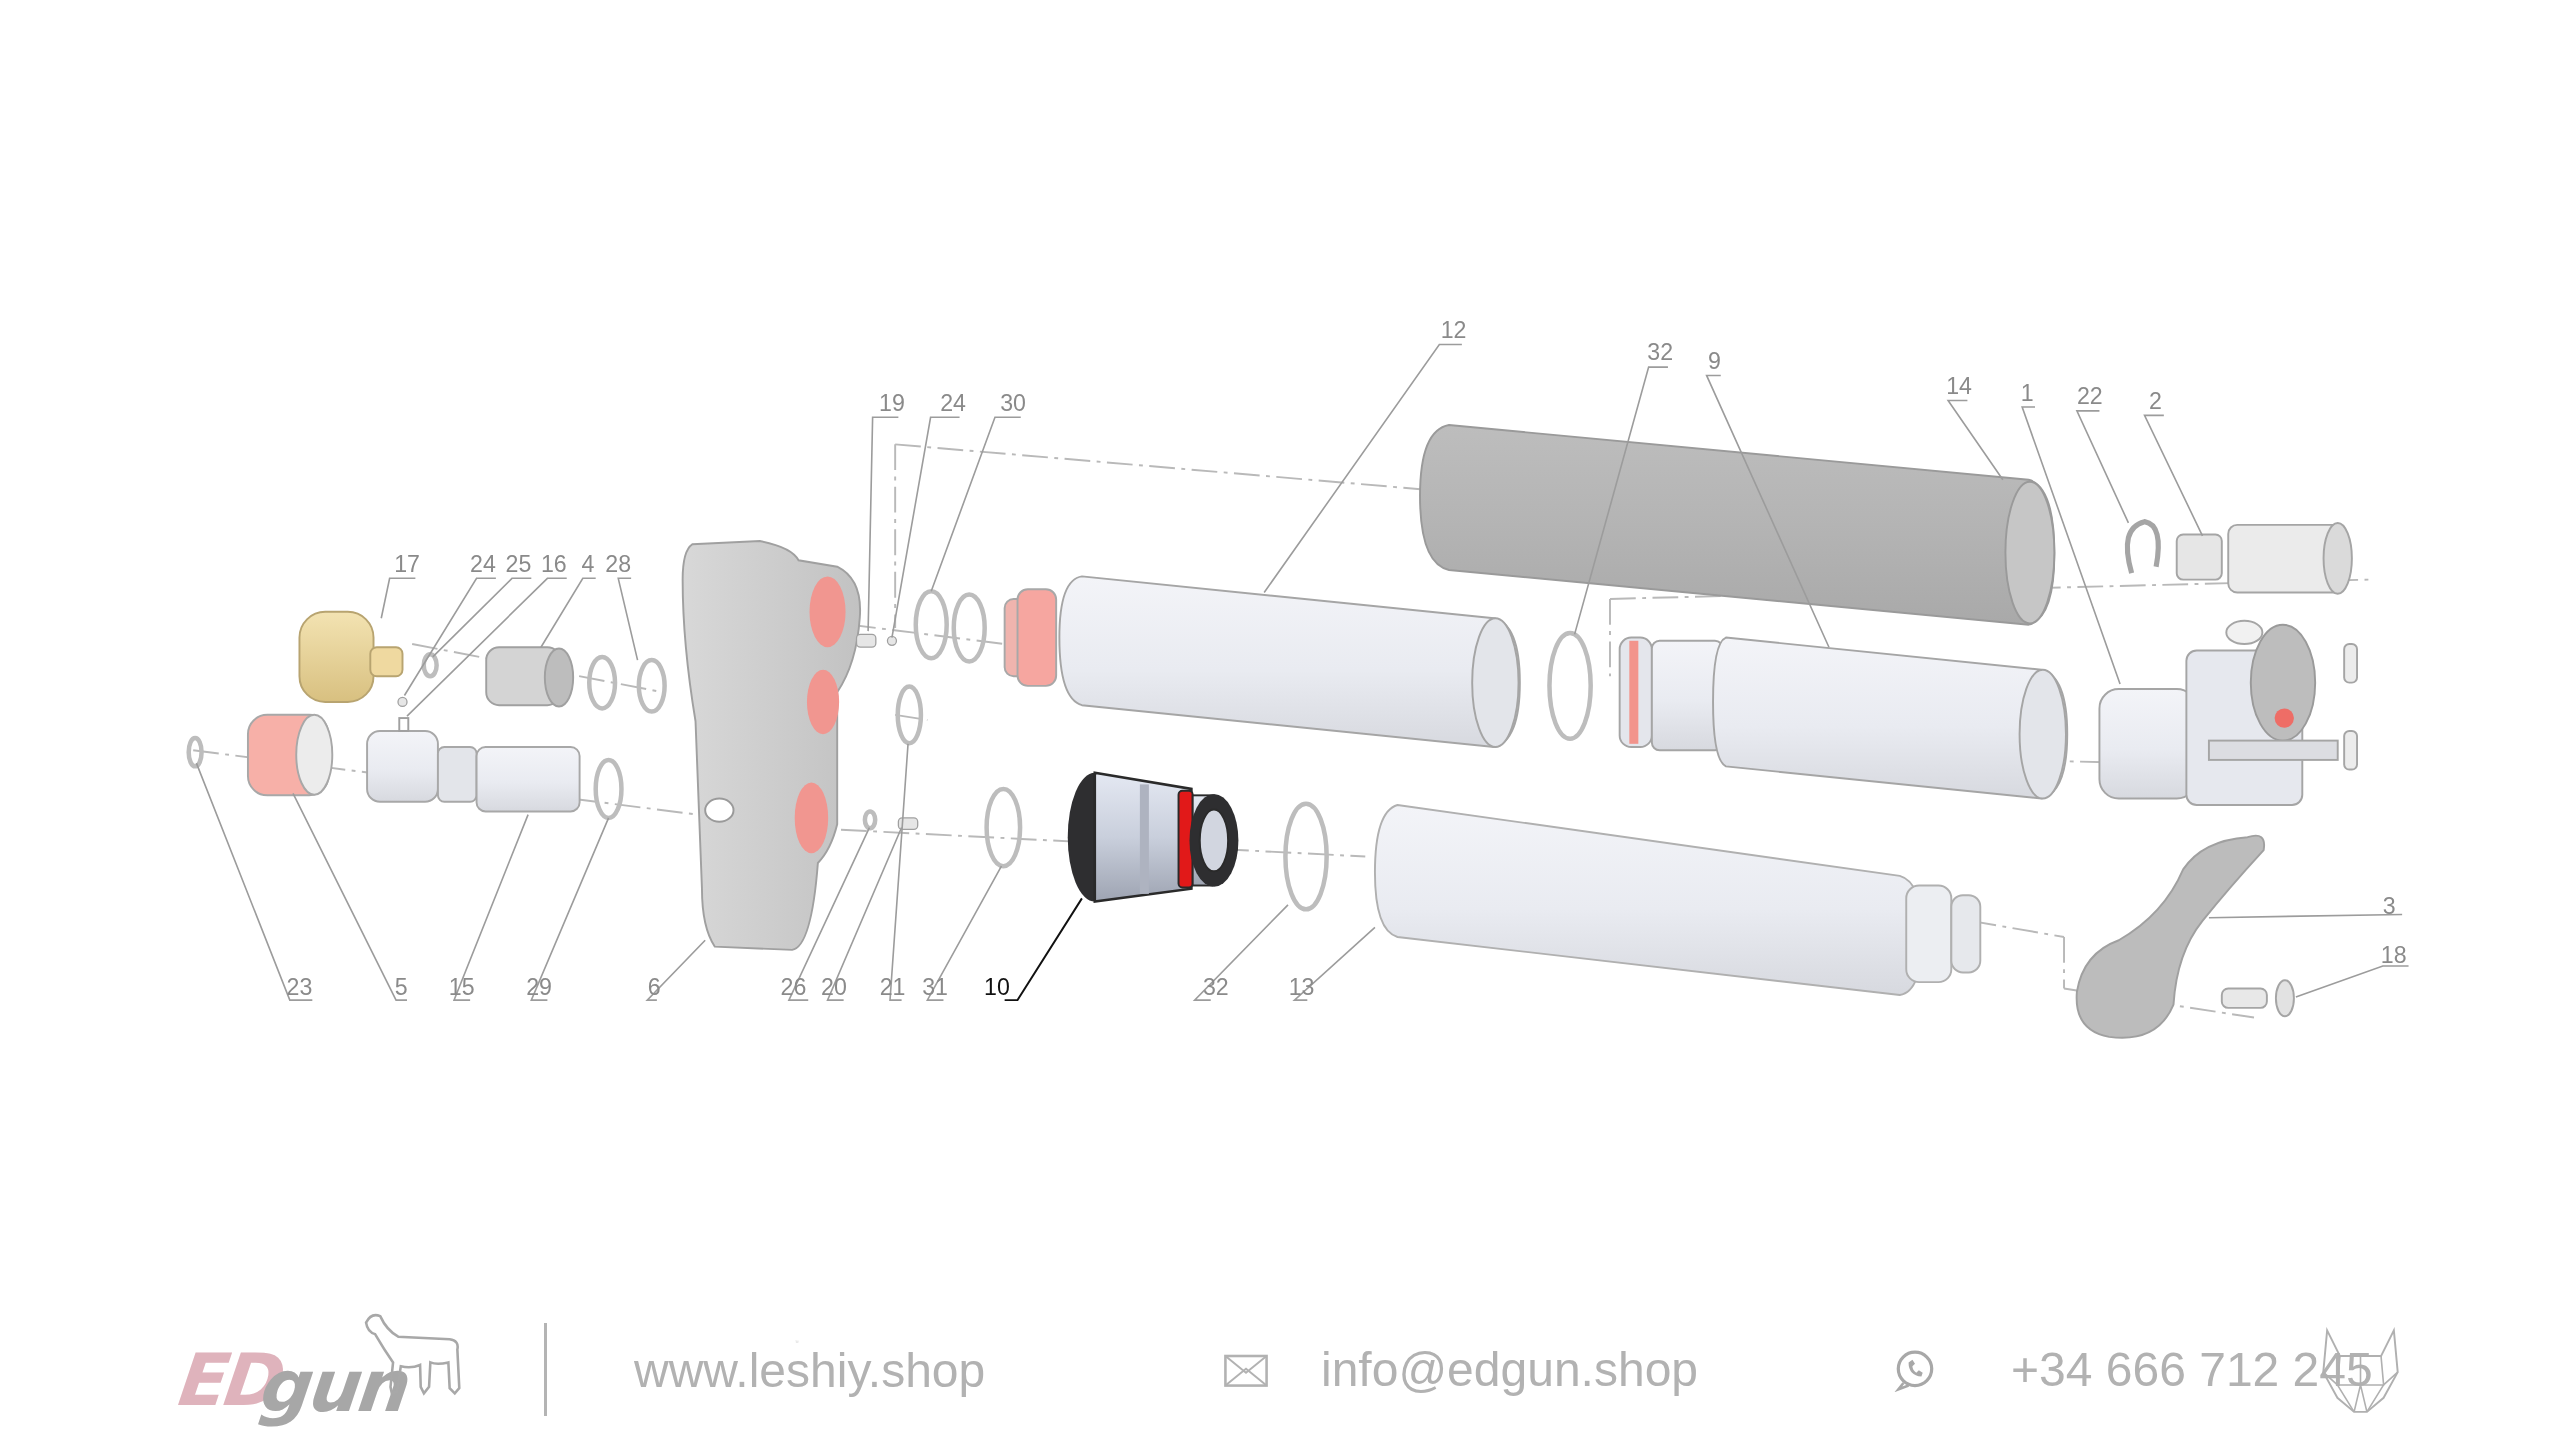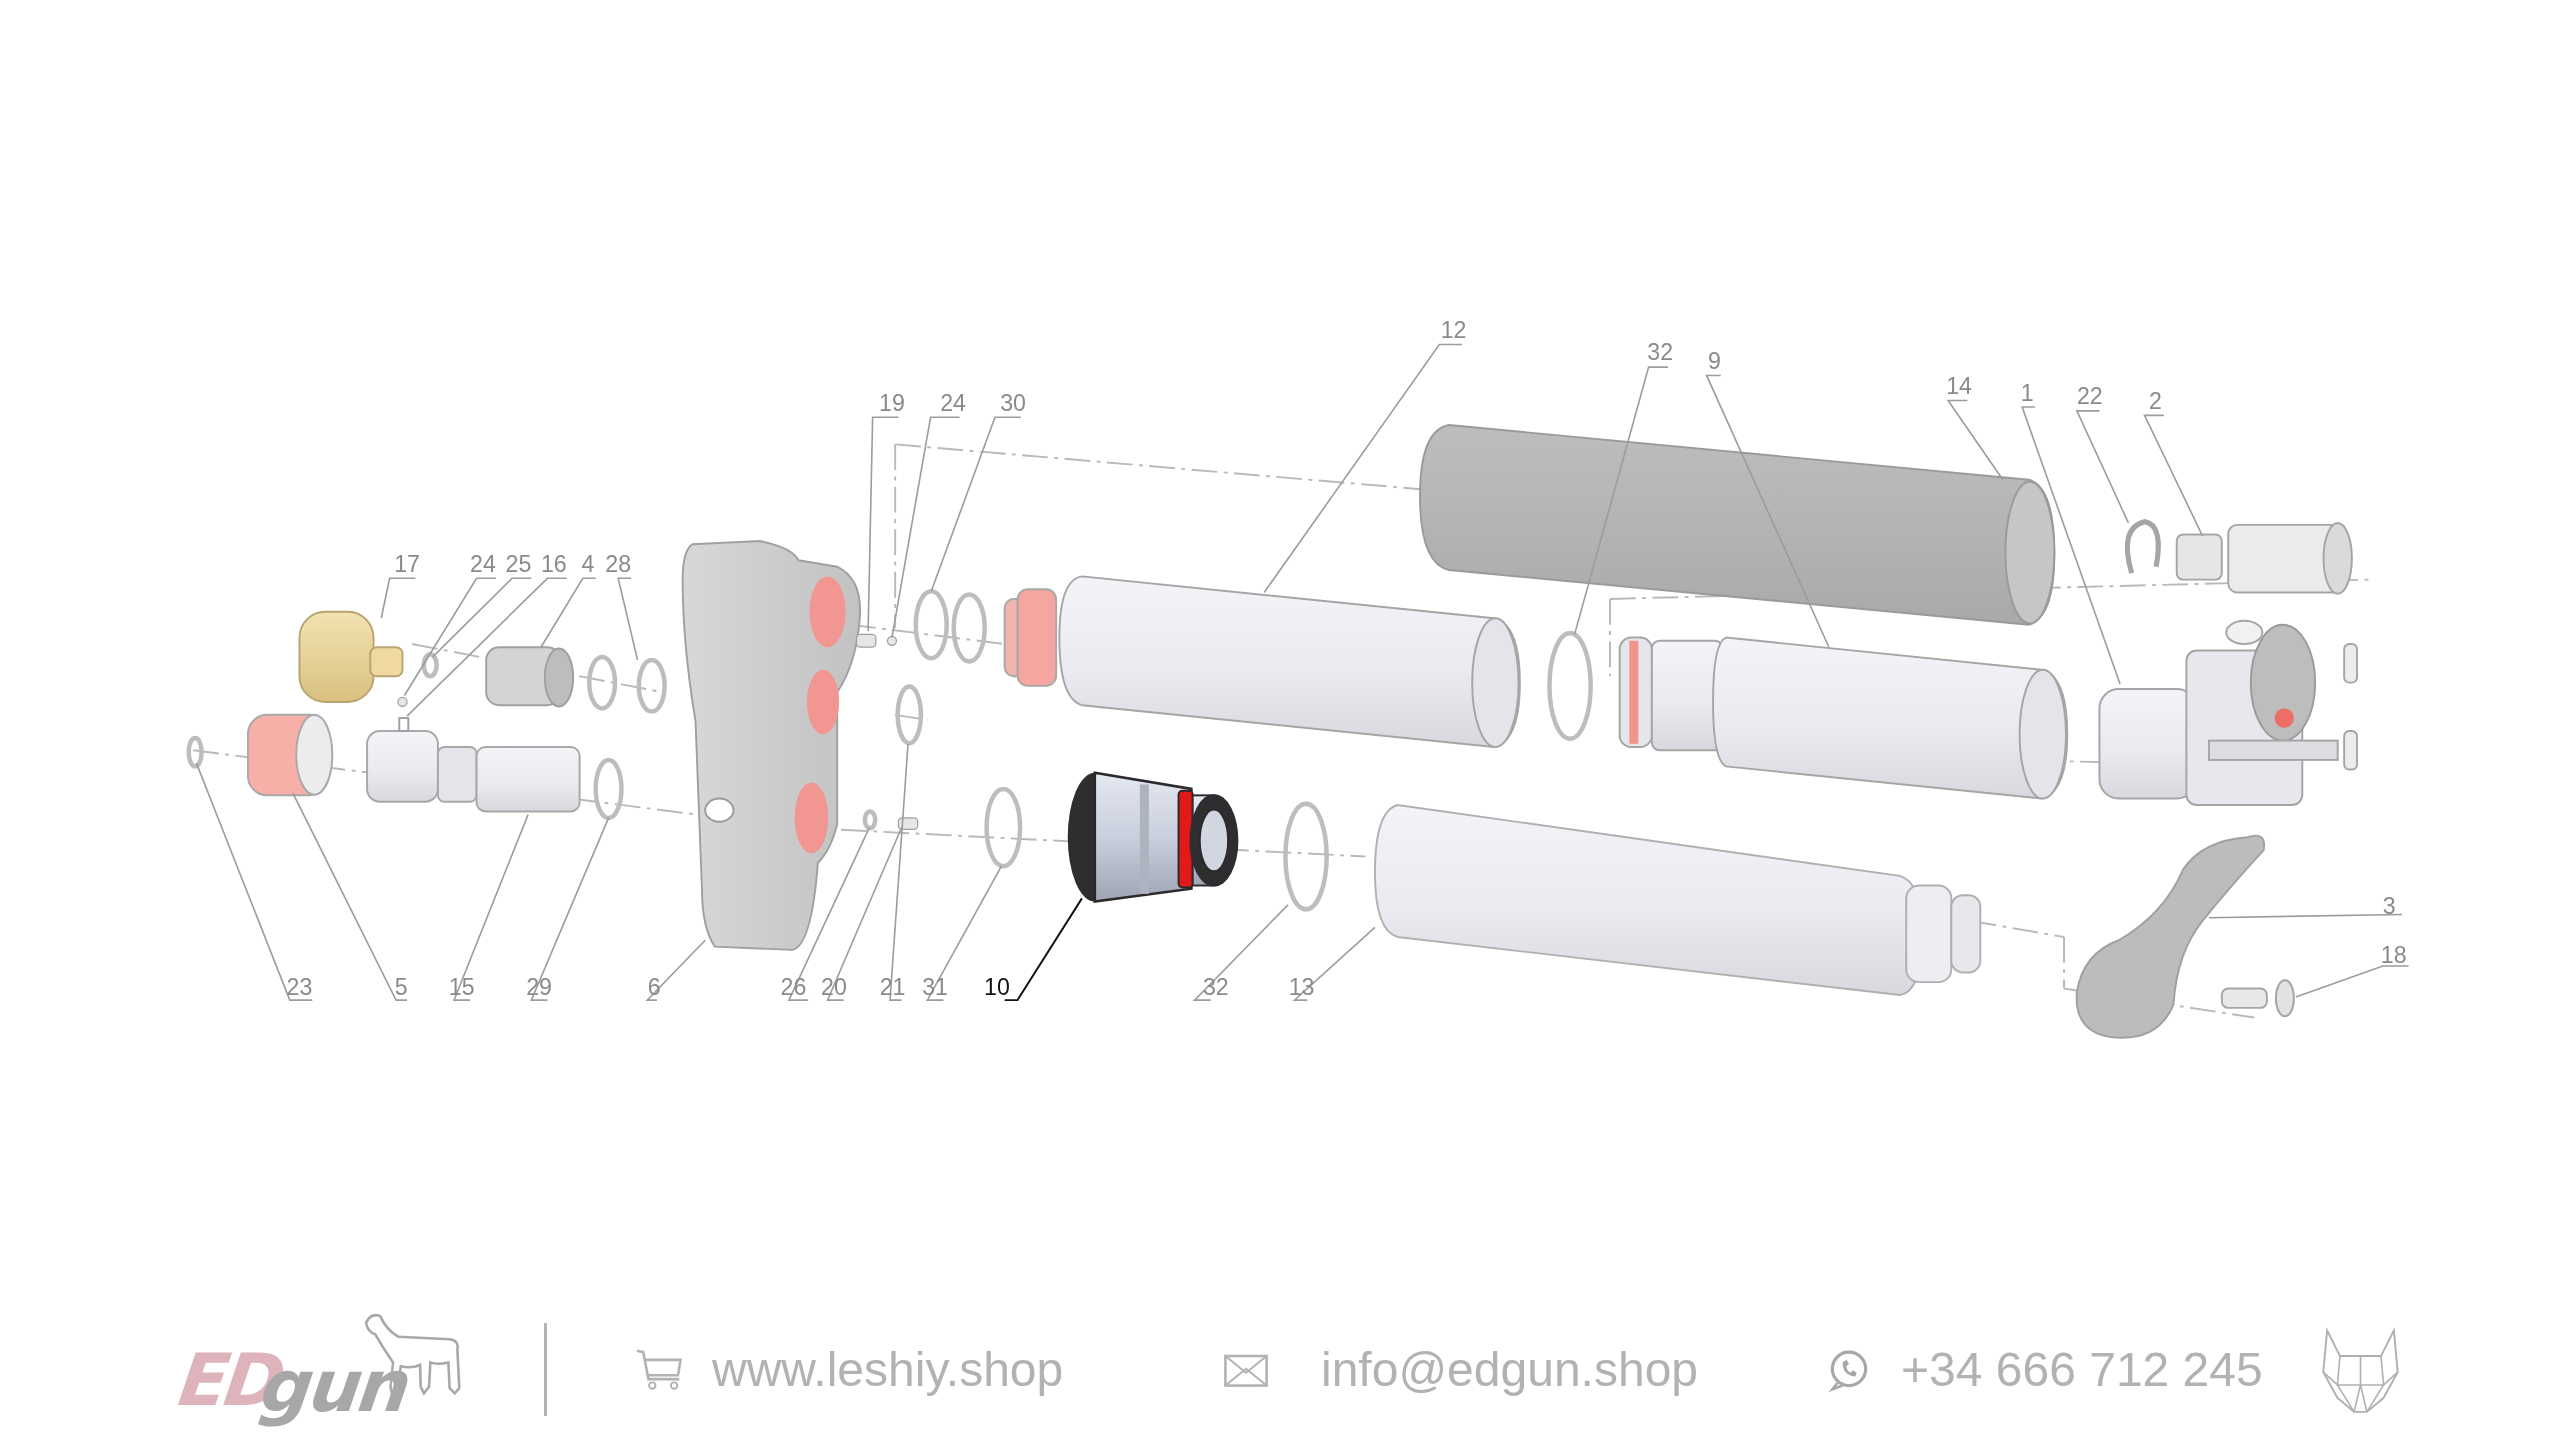--- a/index.html
+++ b/index.html
@@ -8,23 +8,23 @@
   .callout-label { font-family:"Liberation Sans", sans-serif; font-size:36px; fill:#8a8a8a; font-stretch:condensed; }
   .callout-label.active { fill:#111111; }
   .footer { position:absolute; left:0; top:1288px; width:2576px; height:161px; }
   .logo { position:absolute; left:180px; top:1311px; width:296px; height:122px; }
   .logo-ed { position:absolute; left:0; top:27px; font-family:"DejaVu Sans", sans-serif; font-weight:bold; font-style:italic; font-size:72px; color:#dfb3bc; letter-spacing:-3.9px; transform:skewX(-8deg); }
   .logo-gun { position:absolute; left:82px; top:33px; font-family:"DejaVu Sans", sans-serif; font-weight:bold; font-style:italic; font-size:72px; color:#a7a7a7; letter-spacing:-2.6px; transform:skewX(-8deg); }
   .logo-dog { position:absolute; left:173px; top:0; width:129px; height:90px; }
   .divider { position:absolute; left:544px; top:1323px; width:3.2px; height:93px; background:#b4b4b4; }
   .contact { position:absolute; top:1340px; height:58px; display:flex; align-items:center; color:#b2b2b2; font-family:"Liberation Sans", sans-serif; font-size:48px; }
   .contact .ico { width:52px; height:45px; margin-right:26px; }
-  .contact-web { left:634px; }
+  .contact-web { left:634px;flex-direction:column; }
   .contact-mail { left:1220px;gap:23px; }
-  .contact-phone { left:1823px; }
+  .contact-phone { left:1889px;gap:44px; }
   .wolf { position:absolute; left:2322px; top:1327px; width:77px; height:87px; }
 </style>
 </head>
 <body>
 
 <svg id="diagram" viewBox="0 0 4000 2250" xmlns="http://www.w3.org/2000/svg">
   <defs>
     <linearGradient id="gLight" x1="0" y1="0" x2="0" y2="1">
       <stop offset="0" stop-color="#f3f4f8"></stop>
       <stop offset="0.55" stop-color="#e9ebf1"></stop>

